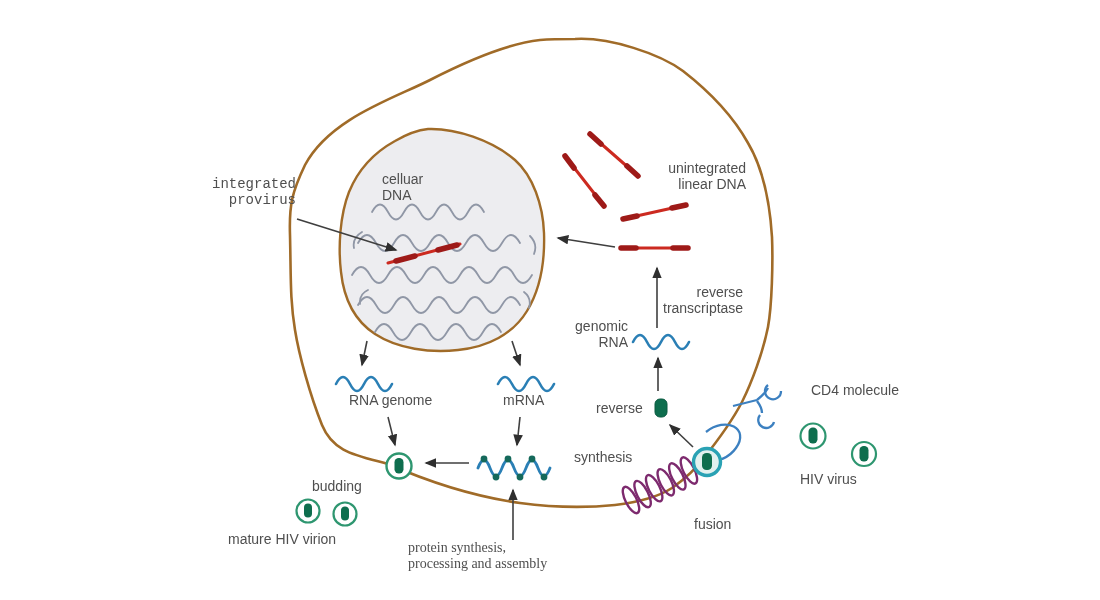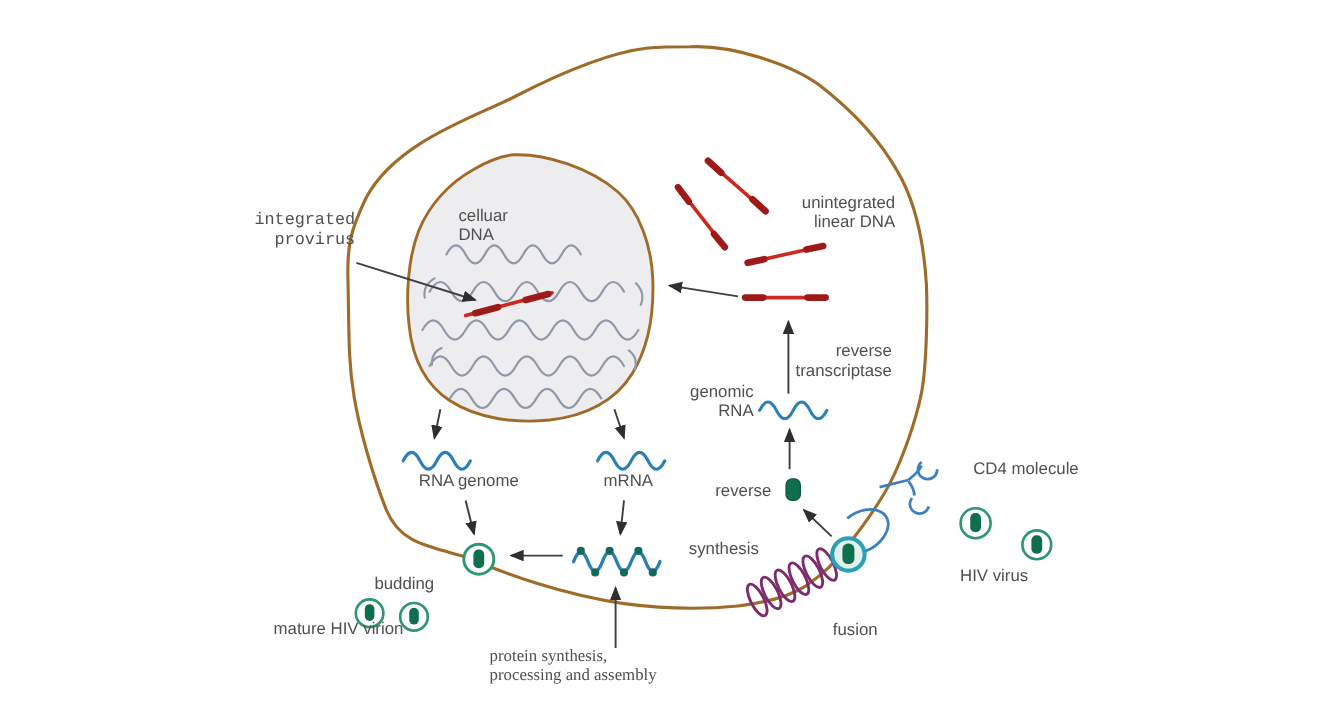--- a/index.html
+++ b/index.html
@@ -184,20 +184,20 @@
 </div>
 
 <div class="lbl" style="left:596px;top:400px;">reverse</div>
 <div class="lbl" style="left:574px;top:449px;">synthesis</div>
 <div class="lbl" style="left:694px;top:516px;">fusion</div>
 <div class="lbl" style="left:767px;top:382px;margin-left:44px;">CD4 molecule</div>
 <div class="lbl" style="left:800px;top:471px;">HIV virus</div>
 <div class="lbl" style="left:349px;top:392px;">RNA genome</div>
 <div class="lbl" style="left:503px;top:392px;">mRNA</div>
 <div class="lbl" style="left:312px;top:478px;">budding</div>
-<div class="lbl" style="left:228px;top:515px;">mature HIV virion</div>
+<div class="lbl" style="left:228px;top:531px;">mature HIV virion</div>
 
 <div class="lbl" style="left:408px;top:540px;font-family:Liberation Serif, serif;">
   <span class="ln">protein synthesis,</span>
   <span class="ln">processing and assembly</span>
 </div>
 
 </div>
 
 </body></html>

